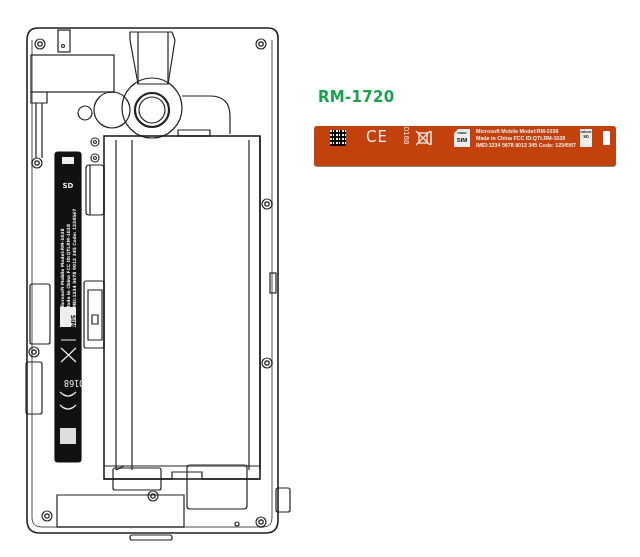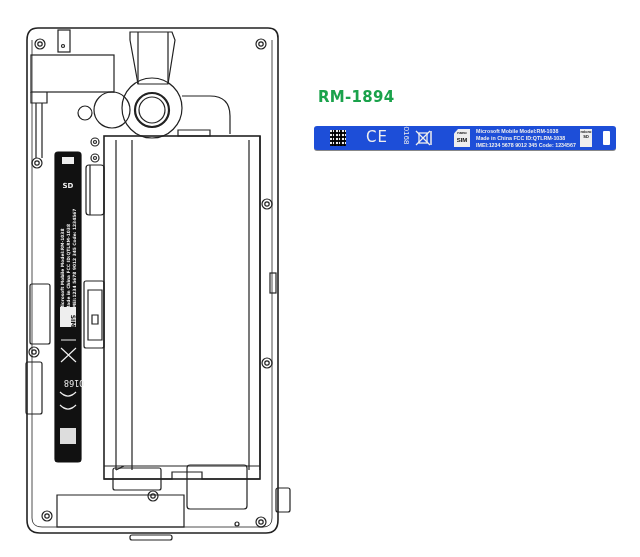--- a/index.html
+++ b/index.html
@@ -1,19 +1,19 @@
 <!DOCTYPE html>
 <html><head>
 <meta charset="utf-8">
 <style>
   html, body { margin: 0; padding: 0; background: #ffffff; }
   body { width: 640px; height: 557px; position: relative; overflow: hidden; font-family: "Liberation Sans", sans-serif; }
   #drawing { position: absolute; left: 0; top: 0; }
   .model-title { position: absolute; left: 318px; top: 88px; font-family: "DejaVu Sans", sans-serif; font-weight: bold; font-size: 15px; color: #1aa24b; letter-spacing: 0.3px; }
-  .label-strip { position: absolute; left: 314px; top: 126px; width: 302px; height: 24px; background: #1d4ed8; border-radius: 3px; box-shadow: 0 1px 0 #888; }
+  .label-strip { position: absolute; left: 314px; top: 126px; width: 302px; height: 40px; background: #c2410c; border-radius: 3px; box-shadow: 0 1px 0 #888; }
   .label-strip .qr { position: absolute; left: 16px; top: 4px; width: 16px; height: 16px; background:
       repeating-linear-gradient(90deg,#eee 0 2px,#111 2px 3px,#eee 3px 4px,#111 4px 6px),
       repeating-linear-gradient(0deg,#111 0 2px,transparent 2px 4px); background-blend-mode: multiply; }
   .label-strip .ce { position: absolute; left: 52px; top: 2px; color: #eee; font-family: "DejaVu Sans", sans-serif; font-size: 15px; letter-spacing: 1px; }
   .label-strip .notified { position: absolute; left: 84px; top: 5px; color: #eee; font-size: 8px; transform: rotate(90deg); transform-origin: center; }
   .label-strip .weee { position: absolute; left: 100px; top: 3px; width: 18px; height: 18px; }
   .label-strip .sim { position: absolute; left: 140px; top: 3px; width: 16px; height: 18px; background: #eee; color: #111; font-size: 6px; line-height: 8px; text-align: center; font-weight: bold; clip-path: polygon(25% 0,100% 0,100% 100%,0 100%,0 25%); }
   .label-strip .info { position: absolute; left: 162px; top: 2px; color: #eee; font-size: 5.3px; line-height: 6.8px; white-space: nowrap; font-weight: bold; }
   .label-strip .microsd { position: absolute; left: 266px; top: 3px; width: 12px; height: 18px; background: #eee; color: #111; font-size: 4px; line-height: 5px; text-align: center; font-weight: bold; }
   .label-strip .window { position: absolute; left: 289px; top: 5px; width: 7px; height: 14px; background: #fff; border-radius: 1px; }
@@ -102,21 +102,21 @@
   <path d="M60 392 Q68 400 76 392 M60 405 Q68 413 76 405" stroke="#eee"></path>
   <rect x="60" y="428" width="16" height="16" fill="#ddd" stroke="none"></rect>
 
   <rect x="113" y="468" width="48" height="22" rx="2"></rect>
   <path d="M57 495 H184 V527 H57 Z"></path>
   <rect x="187" y="465" width="60" height="44" rx="3"></rect>
   <circle cx="237" cy="524" r="2"></circle>
   <rect x="130" y="535" width="42" height="5" rx="2"></rect>
 </svg>
 
-<div class="model-title">RM-1894</div>
+<div class="model-title">RM-1720</div>
 
 <div class="label-strip">
   <div class="qr"></div>
   <div class="ce">CE</div>
   <div class="notified">0168</div>
   <svg class="weee" viewBox="0 0 18 18" stroke="#eee" stroke-width="1.3" fill="none">
     <path d="M2 2 L16 16 M16 2 L2 16"></path>
       <rect x="5" y="4" width="8" height="10"></rect>
       <path d="M17 2 V16" stroke-width="1.5"></path>
   </svg>

